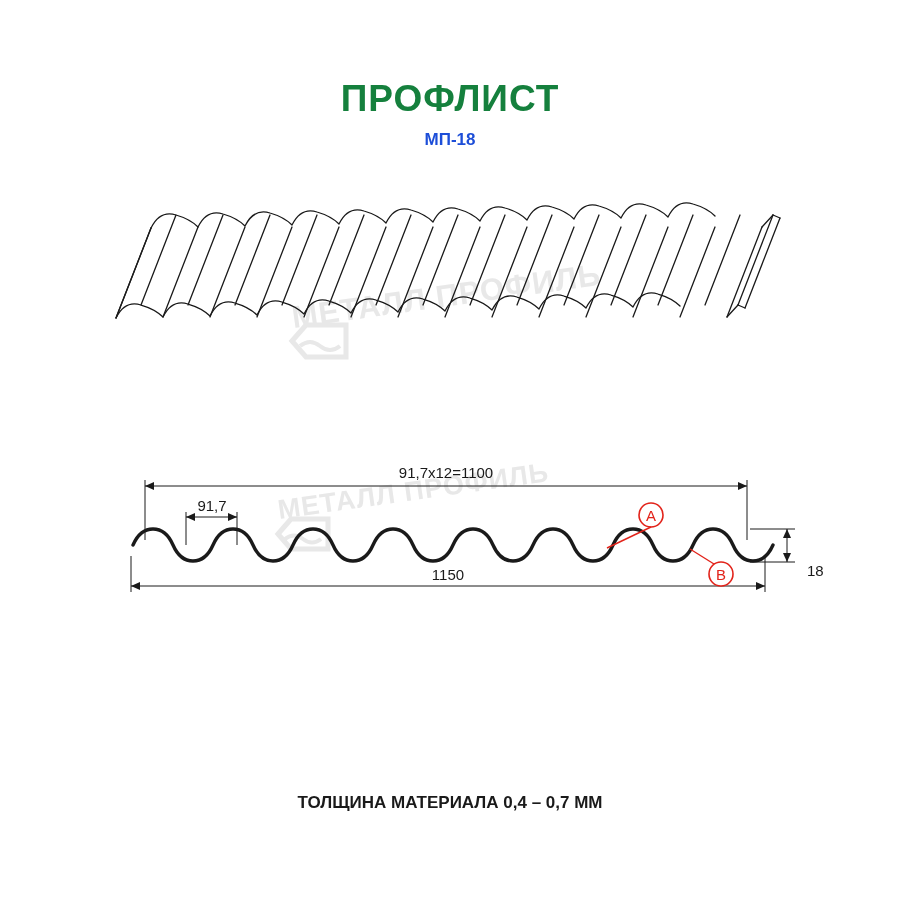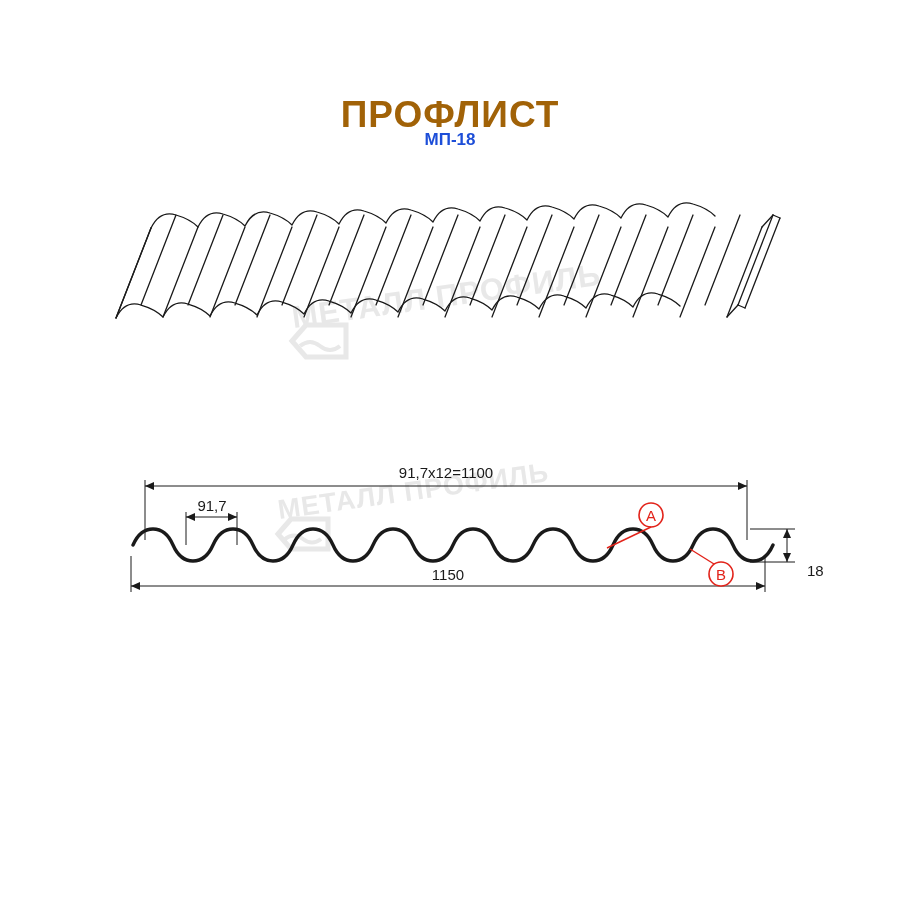--- a/index.html
+++ b/index.html
@@ -21,22 +21,21 @@
   }
   .title {
     position: absolute;
     top: 78px;
     left: 0;
     width: 900px;
     text-align: center;
     font-size: 37px;
     font-weight: bold;
     letter-spacing: 1px;
-    color: #a16207;
-    margin-top: 16px;
+    color: #15803d;
   }
   .subtitle {
     position: absolute;
     top: 130px;
     left: 0;
     width: 900px;
     text-align: center;
     font-size: 17px;
     font-weight: bold;
     color: #1d4ed8;
@@ -236,14 +235,15 @@
       <path d="M651,527 L607,548" stroke="#e2231a" stroke-width="1.4" fill="none"></path>
     </g>
 
     <g>
       <circle cx="721" cy="574" r="12" fill="#ffffff" stroke="#e2231a" stroke-width="1.6"></circle>
       <text x="721" y="580" text-anchor="middle" font-family="Liberation Sans, sans-serif" font-size="15" fill="#e2231a">B</text>
       <path d="M714,564 L690,549" stroke="#e2231a" stroke-width="1.4" fill="none"></path>
     </g>
   </svg>
 
+  <div class="footnote">ТОЛЩИНА МАТЕРИАЛА 0,4 – 0,7 ММ</div>
 
 </div>
 
 </body></html>

